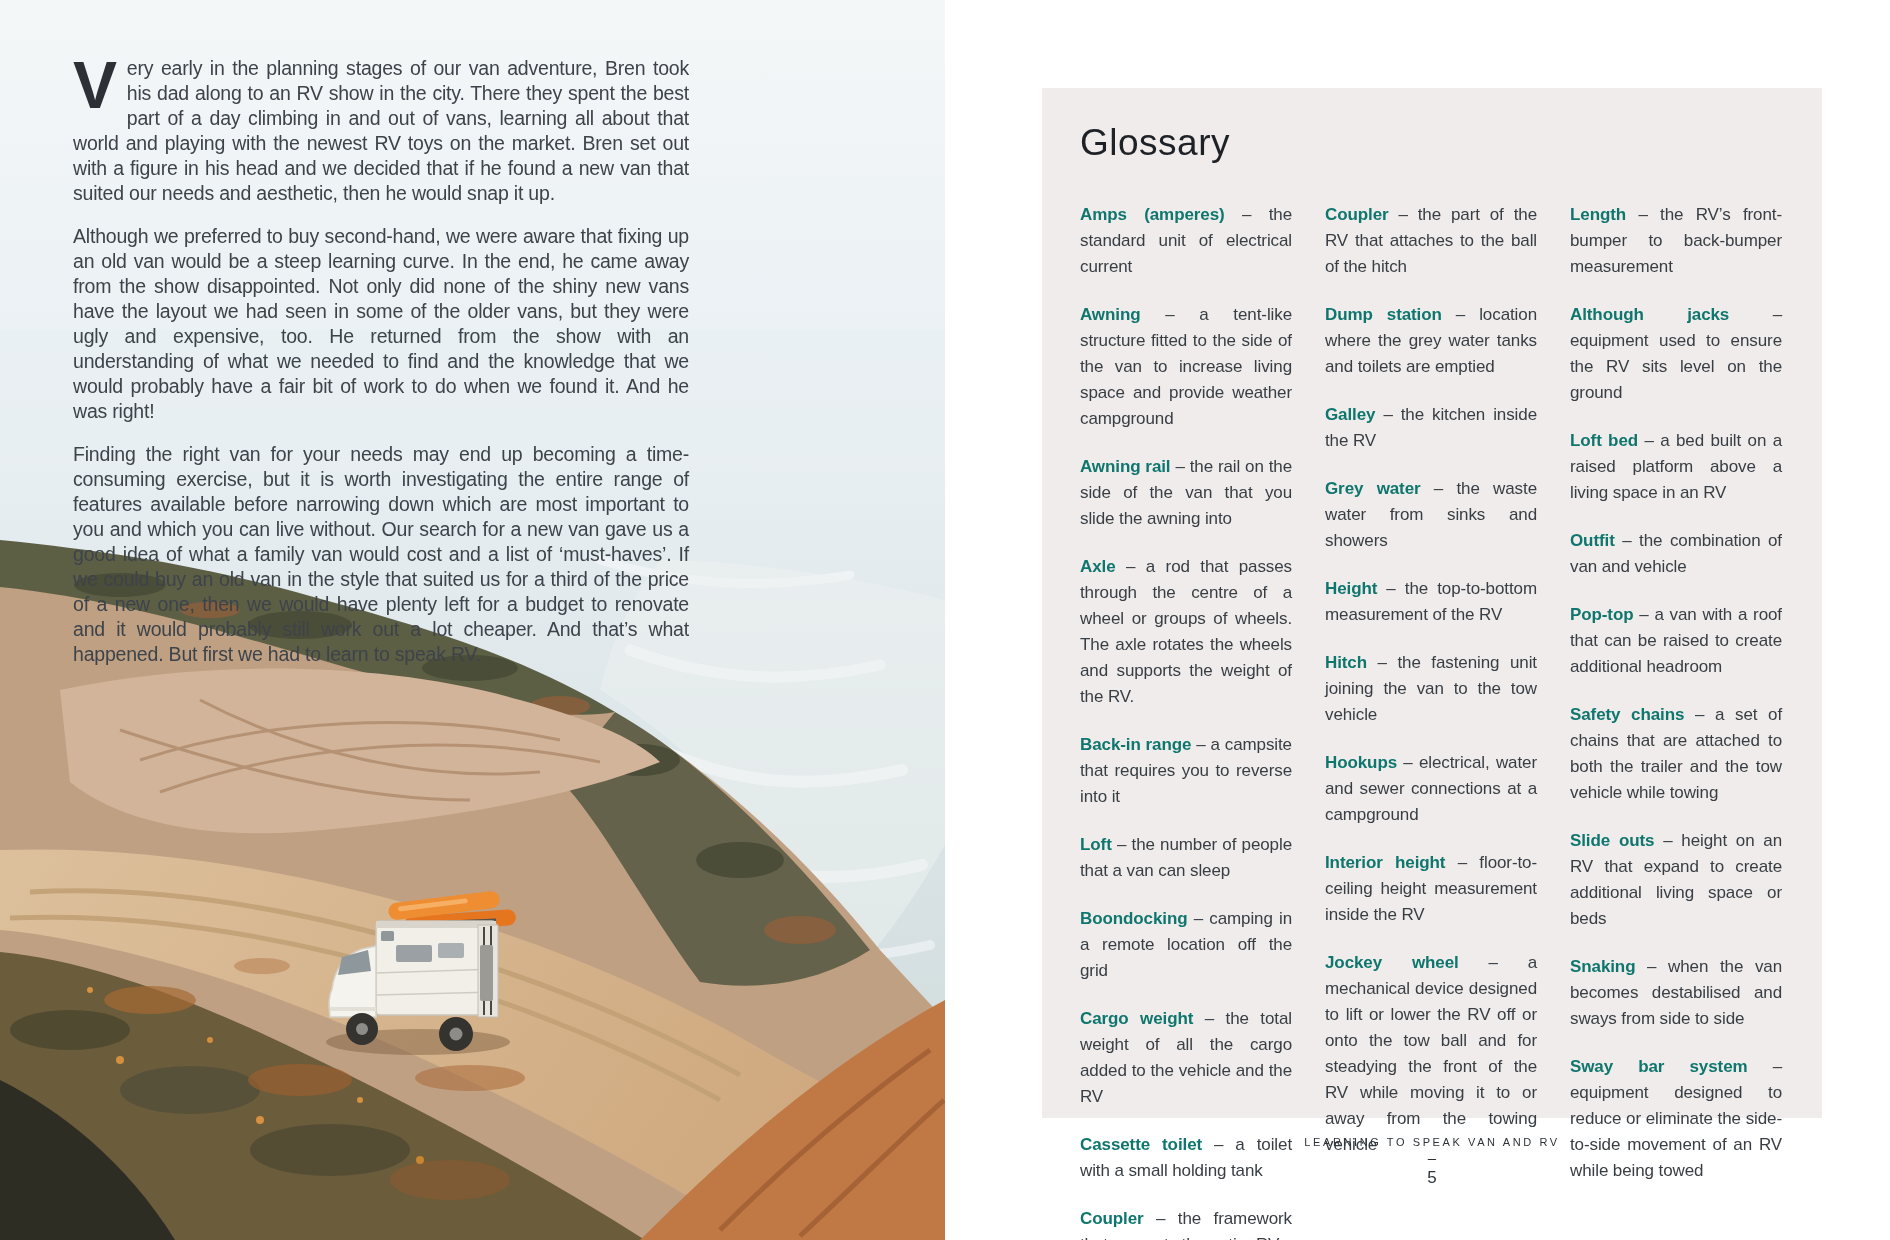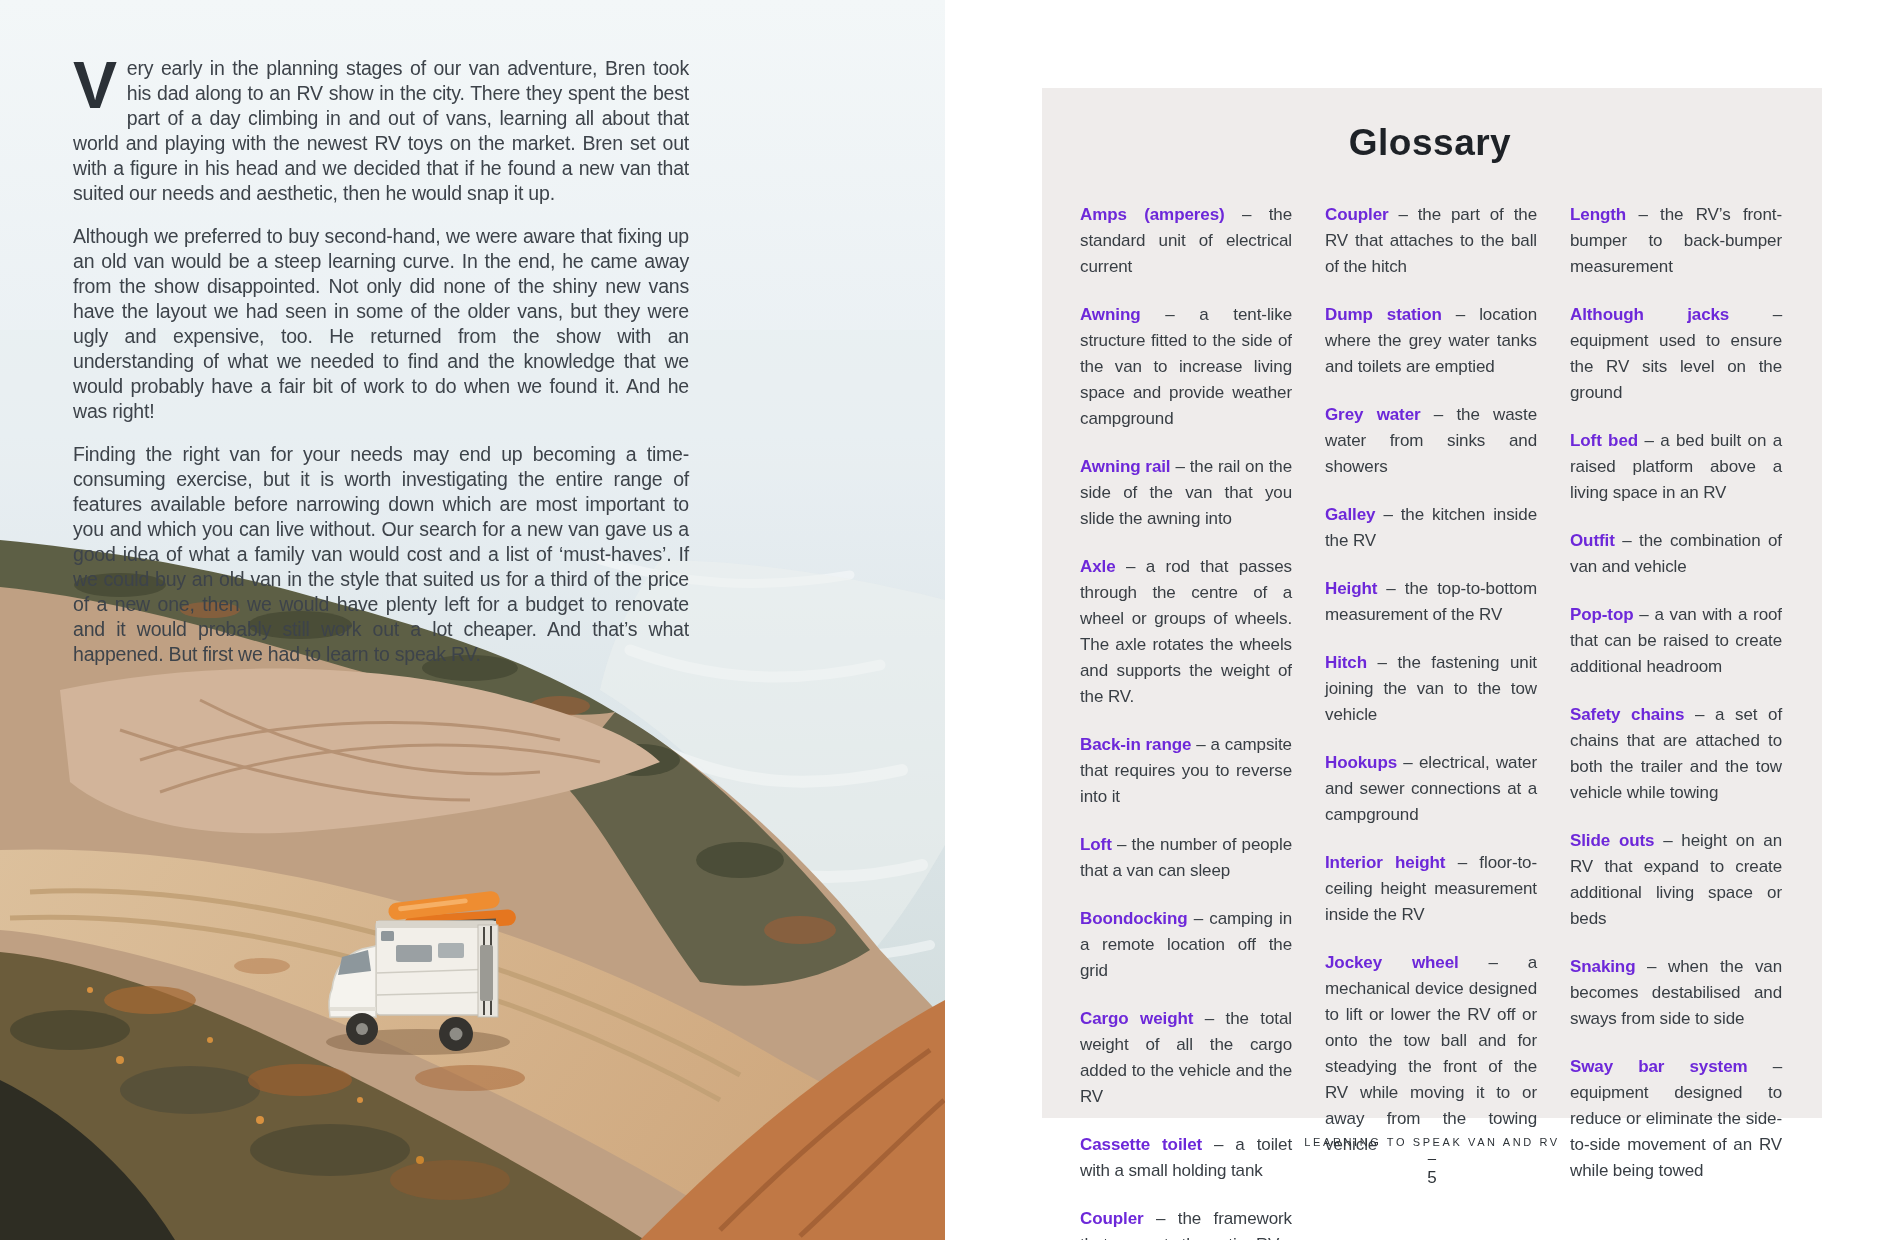--- a/index.html
+++ b/index.html
@@ -26,31 +26,30 @@
     float:left;font-size:66px;line-height:48px;font-weight:700;
     padding:5px 10px 0 0;color:#2b3137;
   }
 
   .glossary{
     position:absolute;left:97px;top:88px;width:780px;height:1030px;
     background:#efeceb;box-sizing:border-box;
     padding:12px 42px 0 38px;color:#383e44;
   }
   .glossary-title{
-    margin:22px 0 14px 0;font-size:37px;font-weight:700;color:#1e2227;
+    margin:22px 0 14px 0;font-size:37px;font-weight:400;color:#1e2227;
     letter-spacing:0.5px;
-    text-align:center;
   }
   .columns{display:flex;gap:33px;margin-top:38px;}
   .col{flex:0 0 212px;width:212px;}
   .entry{
     margin:0 0 22px 0;font-size:17px;line-height:26px;letter-spacing:-0.1px;
     text-align:justify;
   }
-  .entry b{color:#6d28d9;}
+  .entry b{color:#0f766e;}
 
   .footer{
     position:absolute;left:97px;top:1136px;width:780px;text-align:center;
     color:#2e3338;
   }
   .running-head{font-size:11px;letter-spacing:2.6px;}
   .footer-dash{font-size:15px;line-height:14px;margin-top:3px;}
   .page-number{font-size:17px;margin-top:3px;}
 </style>
 </head>
@@ -196,22 +195,22 @@
           <p class="entry"><b>Back-in range</b><span> – a campsite that requires you to reverse into it</span></p>
           <p class="entry"><b>Loft</b><span> – the number of people that a van can sleep</span></p>
           <p class="entry"><b>Boondocking</b><span> – camping in a remote location off the grid</span></p>
           <p class="entry"><b>Cargo weight</b><span> – the total weight of all the cargo added to the vehicle and the RV</span></p>
           <p class="entry"><b>Cassette toilet</b><span> – a toilet with a small holding tank</span></p>
           <p class="entry"><b>Coupler</b><span> – the framework that supports the entire RV</span></p>
         </div>
       <div class="col">
           <p class="entry"><b>Coupler</b><span> – the part of the RV that attaches to the ball of the hitch</span></p>
           <p class="entry"><b>Dump station</b><span> – location where the grey water tanks and toilets are emptied</span></p>
+          <p class="entry"><b>Galley</b><span> – the kitchen inside the RV</span></p>
           <p class="entry"><b>Grey water</b><span> – the waste water from sinks and showers</span></p>
-          <p class="entry"><b>Galley</b><span> – the kitchen inside the RV</span></p>
           <p class="entry"><b>Height</b><span> – the top-to-bottom measurement of the RV</span></p>
           <p class="entry"><b>Hitch</b><span> – the fastening unit joining the van to the tow vehicle</span></p>
           <p class="entry"><b>Hookups</b><span> – electrical, water and sewer connections at a campground</span></p>
           <p class="entry"><b>Interior height</b><span> – floor-to-ceiling height measurement inside the RV</span></p>
           <p class="entry"><b>Jockey wheel</b><span> – a mechanical device designed to lift or lower the RV off or onto the tow ball and for steadying the front of the RV while moving it to or away from the towing vehicle</span></p>
         </div>
       <div class="col">
           <p class="entry"><b>Length</b><span> – the RV’s front-bumper to back-bumper measurement</span></p>
           <p class="entry"><b>Although jacks</b><span> – equipment used to ensure the RV sits level on the ground</span></p>
           <p class="entry"><b>Loft bed</b><span> – a bed built on a raised platform above a living space in an RV</span></p>

